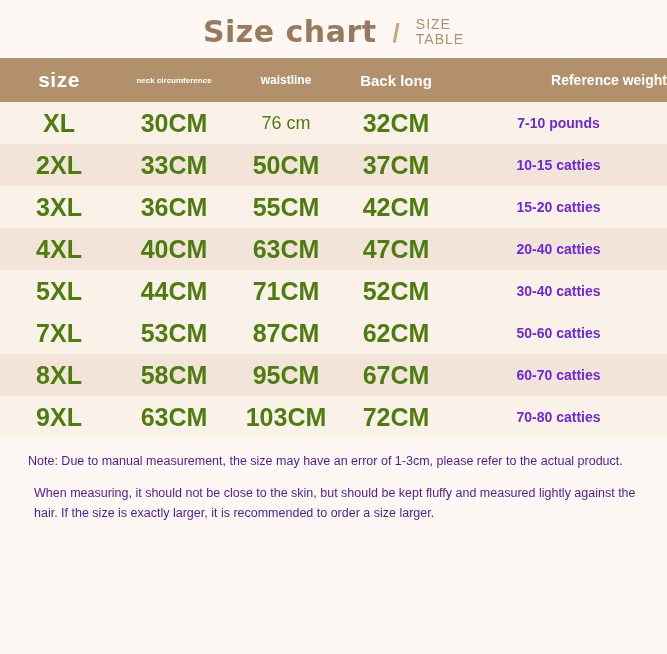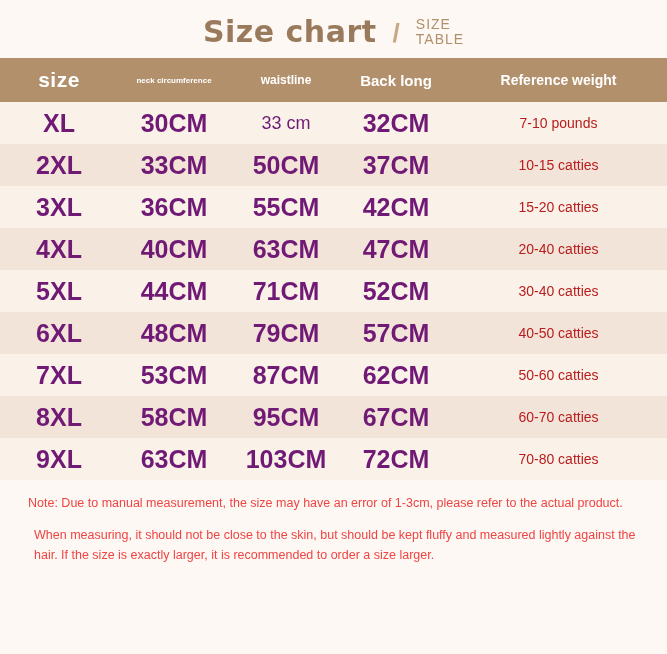--- a/index.html
+++ b/index.html
@@ -73,60 +73,60 @@
     height: 44px;
     font-weight: bold;
     text-align: center;
     vertical-align: middle;
     padding: 0;
   }
   th.h-size { font-size: 21px; letter-spacing: 0.5px; }
   th.h-neck { font-size: 8px; letter-spacing: 0px; }
   th.h-waist { font-size: 12px; }
   th.h-back { font-size: 15px; margin-top: 16px; }
-  th.h-ref { font-size: 14px; }
+  th.h-ref { font-size: 14px; text-align: right; }
 
   tbody td {
     height: 42px;
     text-align: center;
     vertical-align: middle;
     padding: 0;
-    color: #701a75;
+    color: #4d7c0f;
   }
   tbody tr.odd td { background: #faf2e9; }
   tbody tr.even td { background: #f3e4da; margin-left: 21px; }
 
   td.c-size {
     font-size: 25px;
     font-weight: bold;
   }
   td.c-num {
     font-size: 25px;
     font-weight: bold;
   }
   td.c-num.thin {
     font-size: 18px;
     font-weight: normal;
   }
   td.c-ref {
     font-size: 14px;
-    font-weight: normal;
-    color: #b91c1c;
+    font-weight: bold;
+    color: #6d28d9;
   }
 
   
   .notes {
     padding: 14px 28px 0 28px;
     box-sizing: border-box;
   }
   .notes p {
     margin: 0 0 13px 0;
     font-size: 12.5px;
     line-height: 1.55;
-    color: #ef4444;
+    color: #4c1d95;
   }
   .notes p.second {
     margin-left: 6px;
   }
 </style>
 </head>
 <body>
 
 <div class="sheet">
 
@@ -153,21 +153,21 @@
         <th class="h-neck">neck circumference</th>
         <th class="h-waist">waistline</th>
         <th class="h-back">Back long</th>
         <th class="h-ref">Reference weight</th>
       </tr>
     </thead>
     <tbody>
       <tr class="odd">
         <td class="c-size">XL</td>
         <td class="c-num">30CM</td>
-        <td class="c-num thin">33 cm</td>
+        <td class="c-num thin">76 cm</td>
         <td class="c-num">32CM</td>
         <td class="c-ref">7-10 pounds</td>
       </tr>
       <tr class="even">
         <td class="c-size">2XL</td>
         <td class="c-num">33CM</td>
         <td class="c-num">50CM</td>
         <td class="c-num">37CM</td>
         <td class="c-ref">10-15 catties</td>
       </tr>
@@ -185,27 +185,20 @@
         <td class="c-num">47CM</td>
         <td class="c-ref">20-40 catties</td>
       </tr>
       <tr class="odd">
         <td class="c-size">5XL</td>
         <td class="c-num">44CM</td>
         <td class="c-num">71CM</td>
         <td class="c-num">52CM</td>
         <td class="c-ref">30-40 catties</td>
       </tr>
-      <tr class="even">
-        <td class="c-size">6XL</td>
-        <td class="c-num">48CM</td>
-        <td class="c-num">79CM</td>
-        <td class="c-num">57CM</td>
-        <td class="c-ref">40-50 catties</td>
-      </tr>
       <tr class="odd">
         <td class="c-size">7XL</td>
         <td class="c-num">53CM</td>
         <td class="c-num">87CM</td>
         <td class="c-num">62CM</td>
         <td class="c-ref">50-60 catties</td>
       </tr>
       <tr class="even">
         <td class="c-size">8XL</td>
         <td class="c-num">58CM</td>

